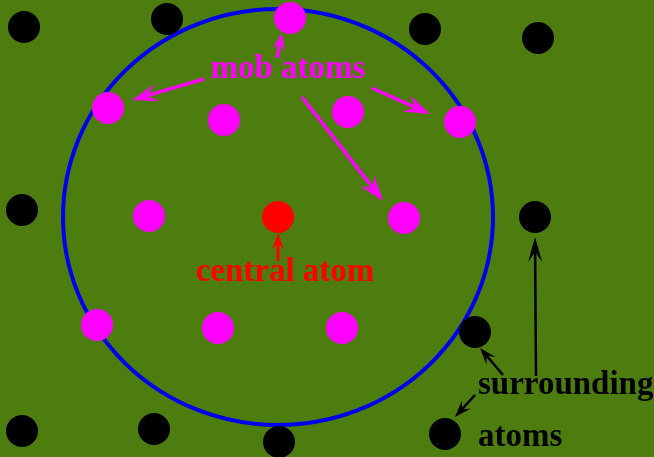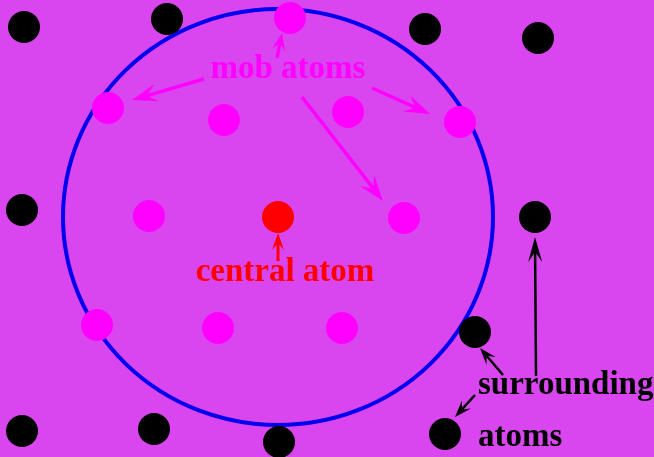--- a/index.html
+++ b/index.html
@@ -1,20 +1,20 @@
 <!DOCTYPE html>
 <html><head>
 <meta charset="utf-8">
 <style>
   html, body { margin: 0; padding: 0; background: #ffffff; }
   .stage {
     position: relative;
     width: 654px;
     height: 457px;
-    background: #d946ef;
+    background: #4d7c0f;
     overflow: hidden;
     font-family: "Liberation Serif", "DejaVu Serif", serif;
   }
   svg text {
     font-family: "Liberation Serif", "DejaVu Serif", serif;
     font-weight: bold;
   }
 </style>
 </head>
 <body>

